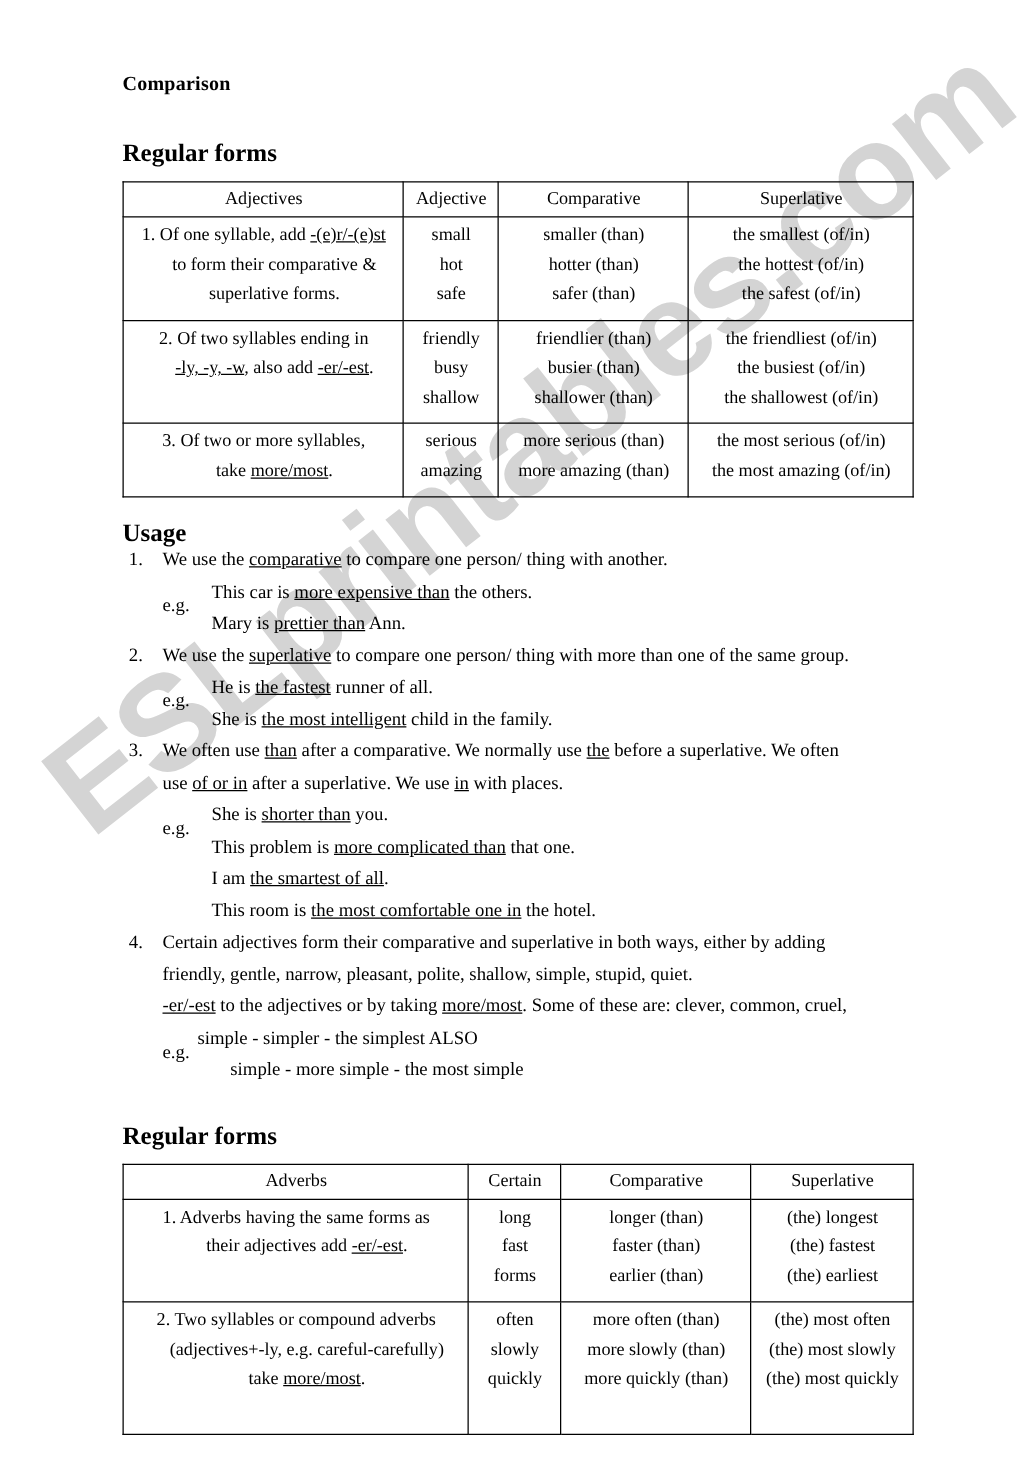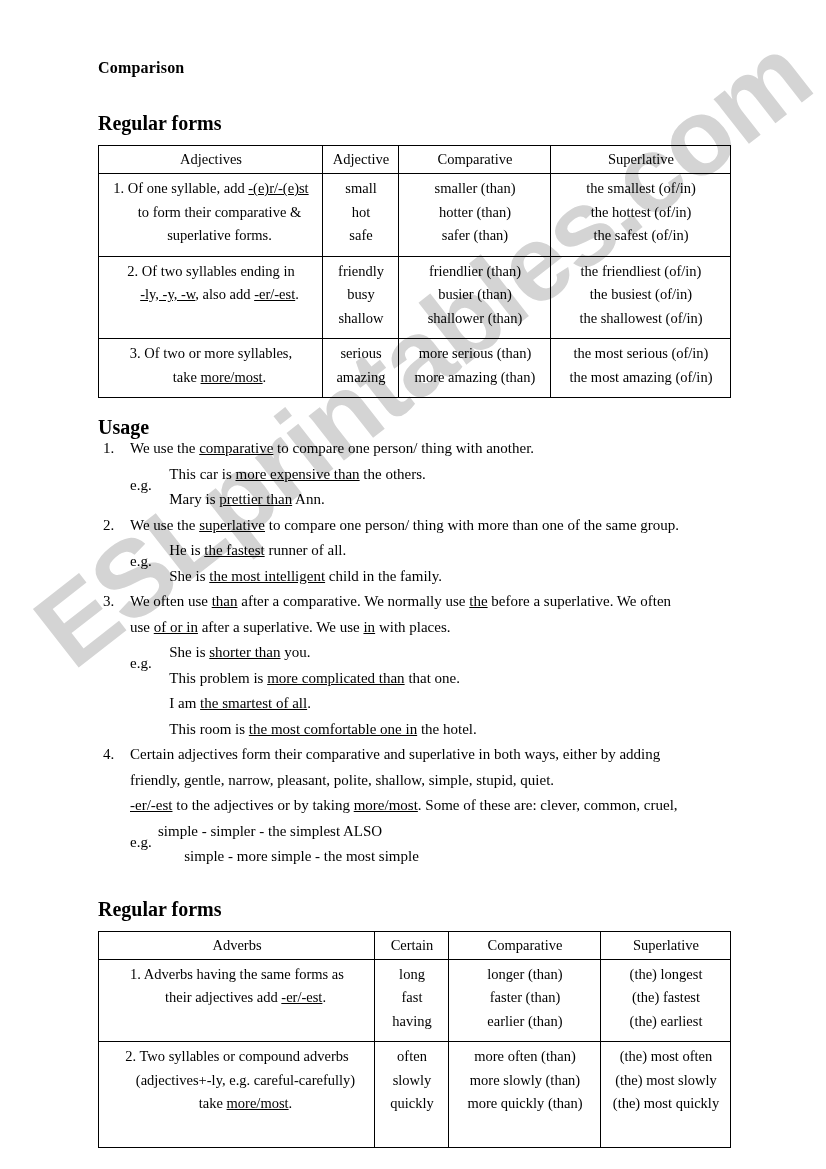--- a/index.html
+++ b/index.html
@@ -316,21 +316,21 @@
         </thead>
         <tbody>
           <tr>
             <td>
               <span class="cellline">1. Adverbs having the same forms as</span>
               <span class="cellline indent">their adjectives add <u>-er/-est</u>.</span>
             </td>
             <td>
               <span class="cellline">long</span>
               <span class="cellline">fast</span>
-              <span class="cellline">having</span>
+              <span class="cellline">forms</span>
             </td>
             <td>
               <span class="cellline">longer (than)</span>
               <span class="cellline">faster (than)</span>
               <span class="cellline">earlier (than)</span>
             </td>
             <td>
               <span class="cellline">(the) longest</span>
               <span class="cellline">(the) fastest</span>
               <span class="cellline">(the) earliest</span>

